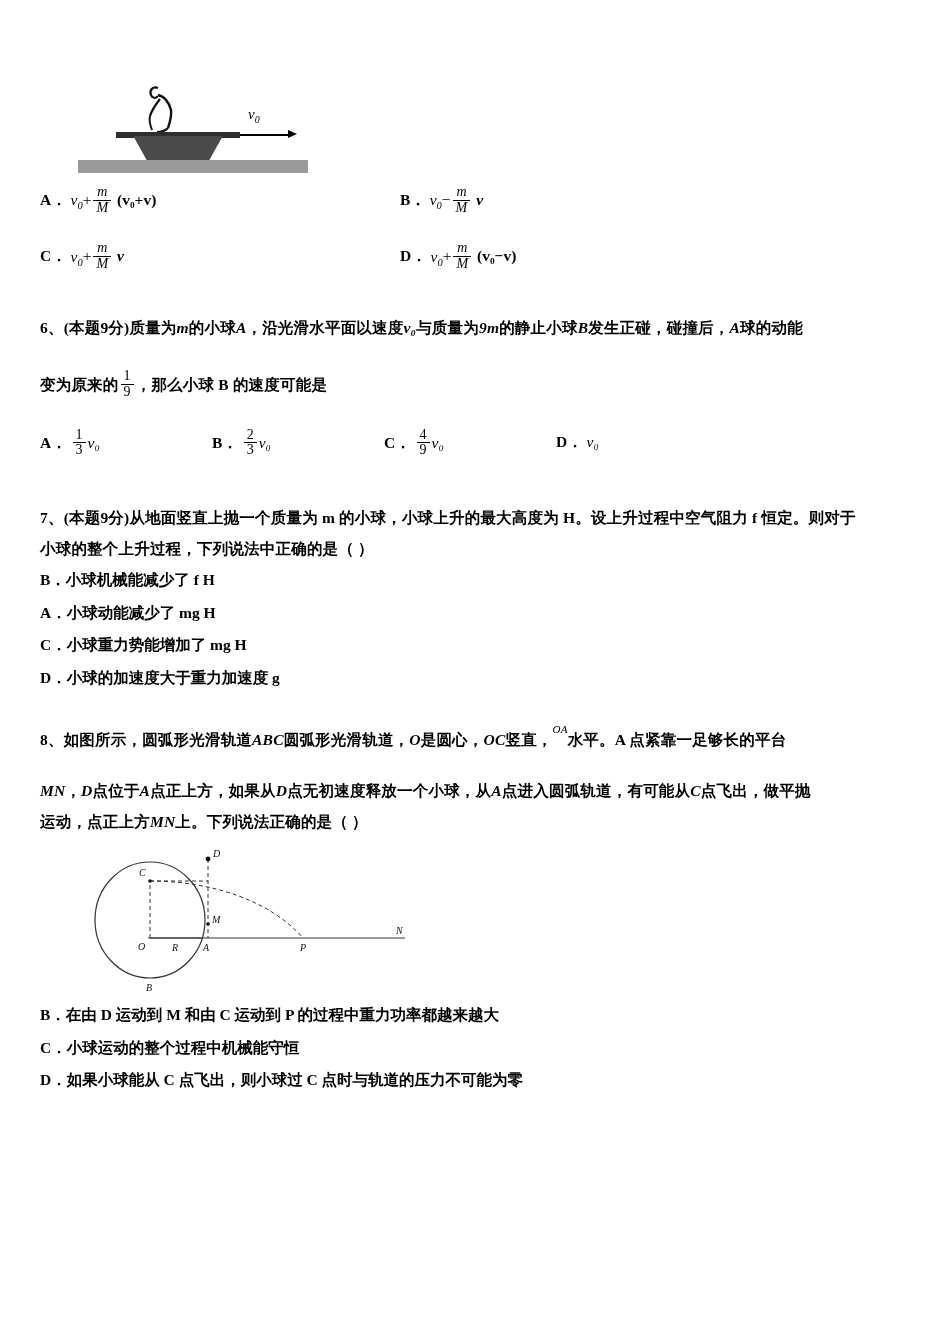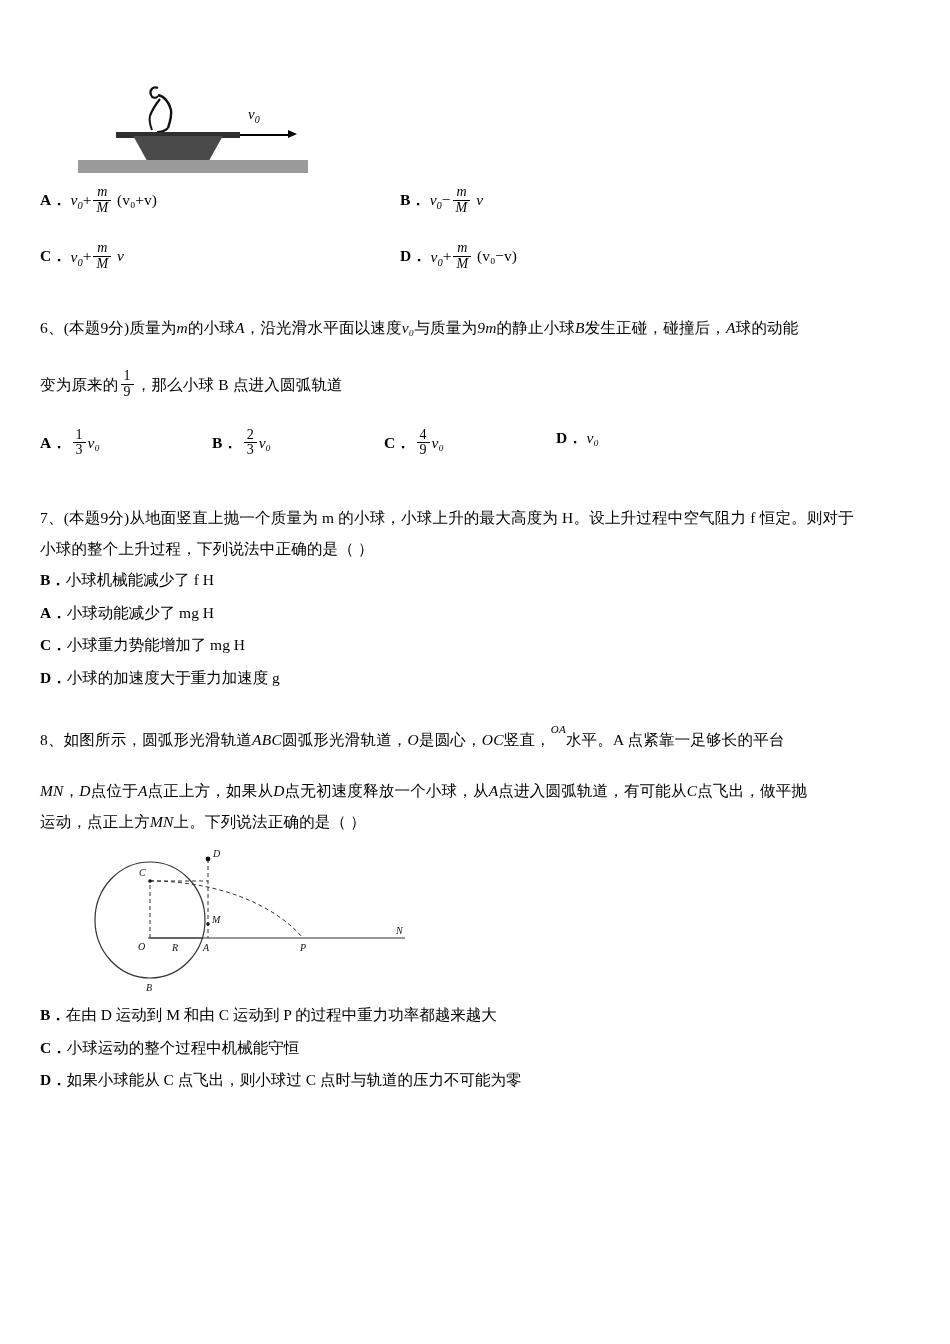--- a/index.html
+++ b/index.html
@@ -28,21 +28,21 @@
     width: 870px;
   }
 
   
   .q-text {
     font-family: "Liberation Serif", serif;
     font-size: 15.5px;
     line-height: 2.0;
     letter-spacing: 0.2px;
   }
-  .bold { font-weight: normal; }
+  .bold { font-weight: bold; }
 
   
   .frac {
     display: inline-block;
     vertical-align: -0.45em;
     text-align: center;
     font-size: 14px;
     line-height: 1.05;
     margin: 0 2px;
   }
@@ -119,21 +119,21 @@
     left: 188px;
     top: 46px;
     font-style: italic;
     font-size: 15px;
   }
   .v0label sub { font-size: 10px; }
 
   
   .opt-row {
     display: flex;
-    align-items: flex-start;
+    align-items: center;
   }
   .opt {
     font-size: 15.5px;
   }
   .opt .lbl { font-weight: bold; }
   .opt em { font-style: italic; }
   .opt sub { font-size: 10.5px; }
 
   .spacer-18 { height: 18px; }
   .spacer-26 { height: 26px; }
@@ -200,21 +200,21 @@
       </div>
     </div>
 
     <div class="spacer-26"></div>
 
     <div class="q-text" style="margin-top:14px;">
       <span class="bold">6、</span><span class="bold">(本题9分)质量为</span><em class="bold">m</em><span class="bold">的小球</span><em class="bold">A</em><span class="bold">，沿光滑水平面以速度</span><em class="bold">v₀</em><span class="bold">与质量为</span><em class="bold">9m</em><span class="bold">的静止小球</span><em class="bold">B</em><span class="bold">发生正碰，碰撞后，</span><em class="bold">A</em><span class="bold">球的动能</span>
     </div>
 
     <div class="q-text" style="margin-top:26px;">
-      <span class="bold">变为原来的</span><span class="frac"><span class="num" style="font-style:normal">1</span><span class="den" style="font-style:normal">9</span></span><span class="bold">，那么小球 B 点进入圆弧轨道</span>
+      <span class="bold">变为原来的</span><span class="frac"><span class="num" style="font-style:normal">1</span><span class="den" style="font-style:normal">9</span></span><span class="bold">，那么小球 B 的速度可能是</span>
     </div>
 
     <div class="opt-row" style="margin-top:28px;">
       <div class="opt" style="width:172px;">
         <span class="lbl">A．</span>
         <span class="frac"><span class="num" style="font-style:normal">1</span><span class="den" style="font-style:normal">3</span></span><em>v₀</em>
       </div>
       <div class="opt" style="width:172px;">
         <span class="lbl">B．</span>
         <span class="frac"><span class="num" style="font-style:normal">2</span><span class="den" style="font-style:normal">3</span></span><em>v₀</em>

